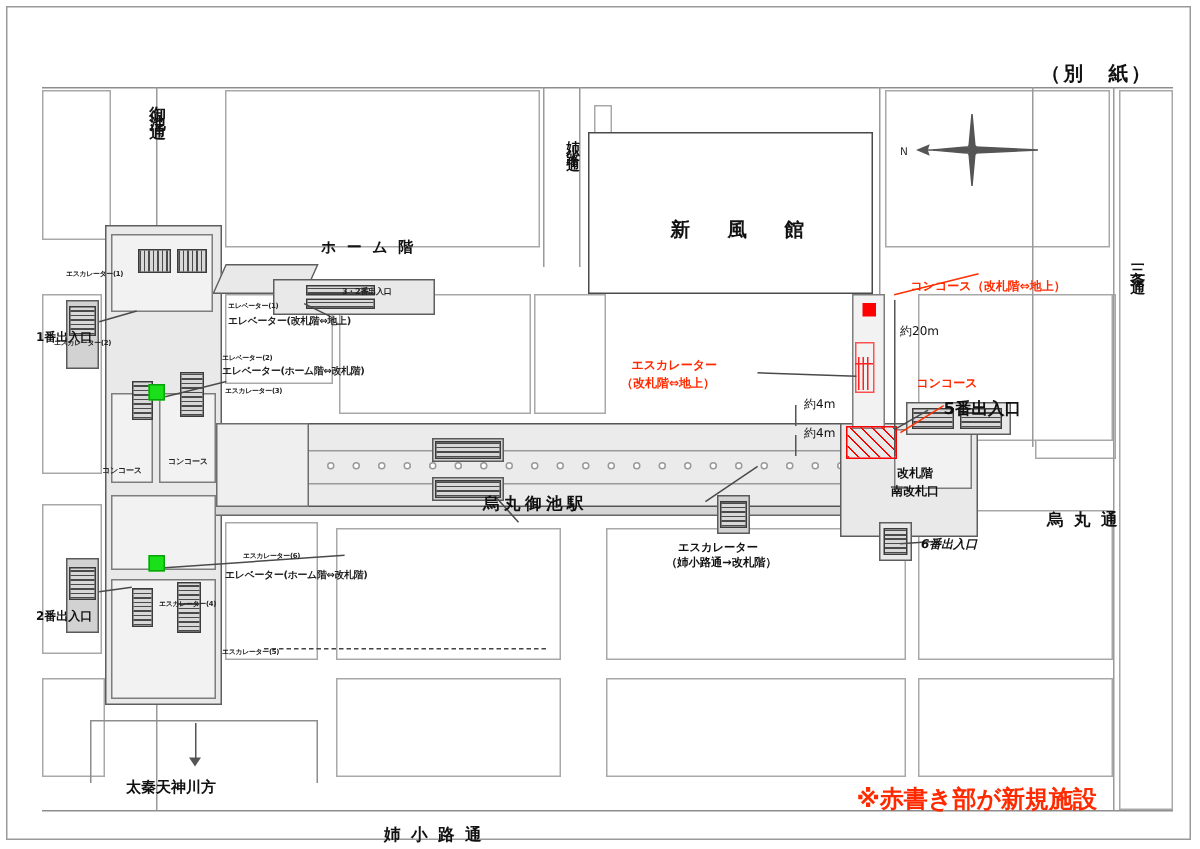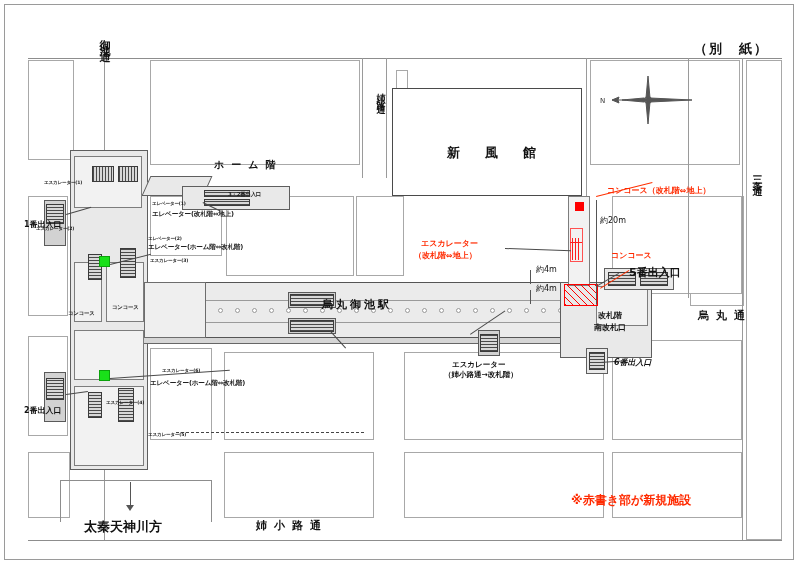--- a/index.html
+++ b/index.html
@@ -45,21 +45,21 @@
      border:1px solid #ff0000;box-sizing:border-box;}
 
   
   .lbl{position:absolute;white-space:nowrap;color:#111;font-weight:bold;}
   .lbl-red{position:absolute;white-space:nowrap;color:#ff2a00;font-weight:bold;}
   .vert{position:absolute;writing-mode:vertical-rl;text-orientation:upright;
         white-space:nowrap;font-weight:bold;color:#111;}
   .tiny{font-size:4.6px;font-weight:bold;letter-spacing:-.2px;color:#222;text-align:center;}
   .sm{font-size:6.5px;}
   .md{font-size:8px;}
-  .lg{font-size:11px;}
+  .lg{font-size:11px;margin-top:31px;}
   .xl{font-size:13px;}
 
   
   .leader{position:absolute;background:#4a4a4a;height:1px;transform-origin:0 0;}
   .leader-red{position:absolute;background:#ff3000;height:1px;transform-origin:0 0;}
   .dim{position:absolute;background:#555;width:1px;}
   .dashed{position:absolute;border-top:1px dashed #444;}
 
   
   .compass{position:absolute;}
@@ -248,21 +248,21 @@
 
   <div class="lbl xl" style="left:447px;top:144px;letter-spacing:6px;">新　風　館</div>
 
   <div class="lbl lg" style="left:322px;top:297px;letter-spacing:3px;">烏丸御池駅</div>
 
   <div class="lbl-red md" style="left:607px;top:185px;">コンコース（改札階⇔地上）</div>
   <div class="lbl-red md" style="left:421px;top:238px;">エスカレーター</div>
   <div class="lbl-red md" style="left:414px;top:250px;">（改札階⇔地上）</div>
   <div class="lbl-red md" style="left:611px;top:250px;">コンコース</div>
 
-  <div class="lbl-red lg" style="left:571px;top:492px;font-size:12px;">※赤書き部が新規施設</div>
+  <div class="lbl-red lg" style="left:571px;top:492px;font-size:16px;">※赤書き部が新規施設</div>
 
   <div class="lbl sm" style="left:600px;top:215px;font-weight:normal;font-size:8px;">約20m</div>
   <div class="lbl sm" style="left:536px;top:264px;font-weight:normal;font-size:8px;">約4m</div>
   <div class="lbl sm" style="left:536px;top:283px;font-weight:normal;font-size:8px;">約4m</div>
 
   <div class="lbl sm" style="left:452px;top:360px;font-size:7.5px;">エスカレーター</div>
   <div class="lbl sm" style="left:444px;top:370px;font-size:7.5px;">（姉小路通→改札階）</div>
   <div class="lbl sm" style="left:598px;top:310px;font-size:8px;">改札階</div>
   <div class="lbl sm" style="left:594px;top:322px;font-size:8px;">南改札口</div>
   <div class="lbl sm" style="left:629px;top:265px;font-size:11px;">5番出入口</div>
@@ -280,15 +280,15 @@
 
   <div class="lbl tiny" style="left:44px;top:180px;">エスカレーター(1)</div>
   <div class="lbl tiny" style="left:36px;top:226px;">エスカレーター(2)</div>
   <div class="lbl tiny" style="left:150px;top:258px;">エスカレーター(3)</div>
   <div class="lbl tiny" style="left:106px;top:400px;">エスカレーター(4)</div>
   <div class="lbl tiny" style="left:148px;top:432px;">エスカレーター(5)</div>
   <div class="lbl tiny" style="left:162px;top:368px;">エスカレーター(6)</div>
   <div class="lbl tiny" style="left:152px;top:201px;">エレベーター(1)</div>
   <div class="lbl tiny" style="left:148px;top:236px;">エレベーター(2)</div>
 
-  <div class="lbl sm" style="left:84px;top:518px;font-size:13px;">太秦天神川方</div>
+  <div class="lbl sm" style="left:84px;top:518px;font-size:10px;">太秦天神川方</div>
 
 </div>
 
 </body></html>

